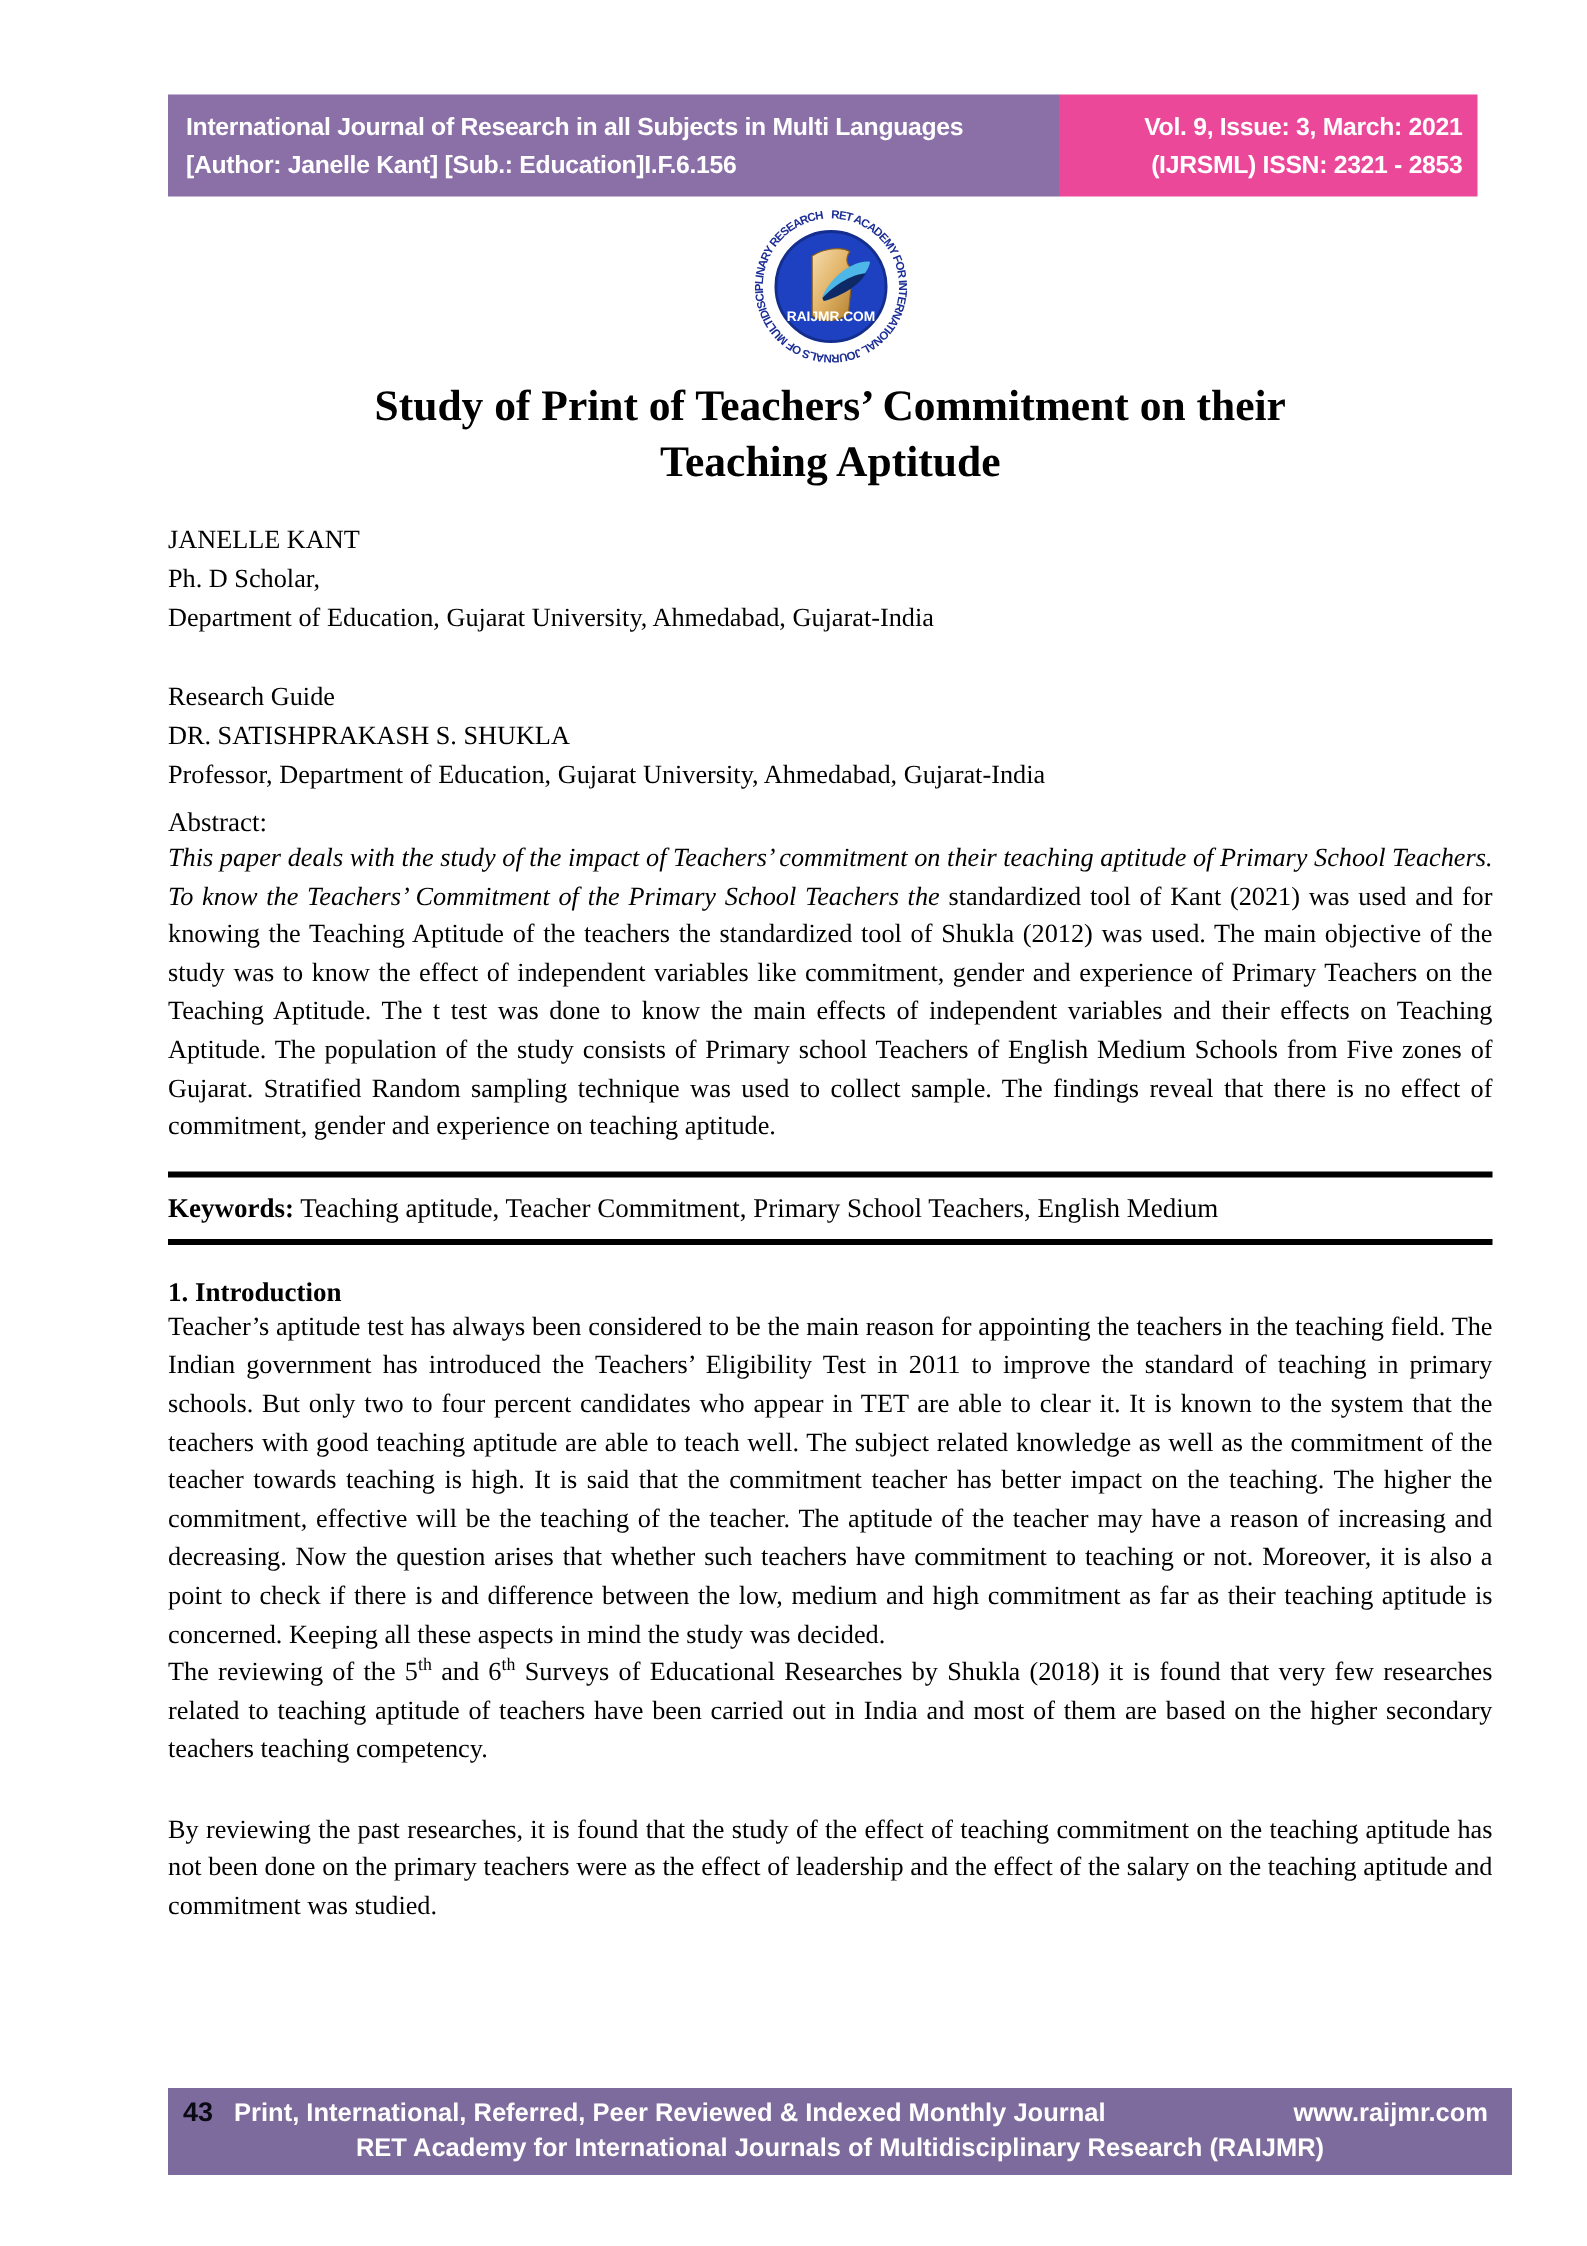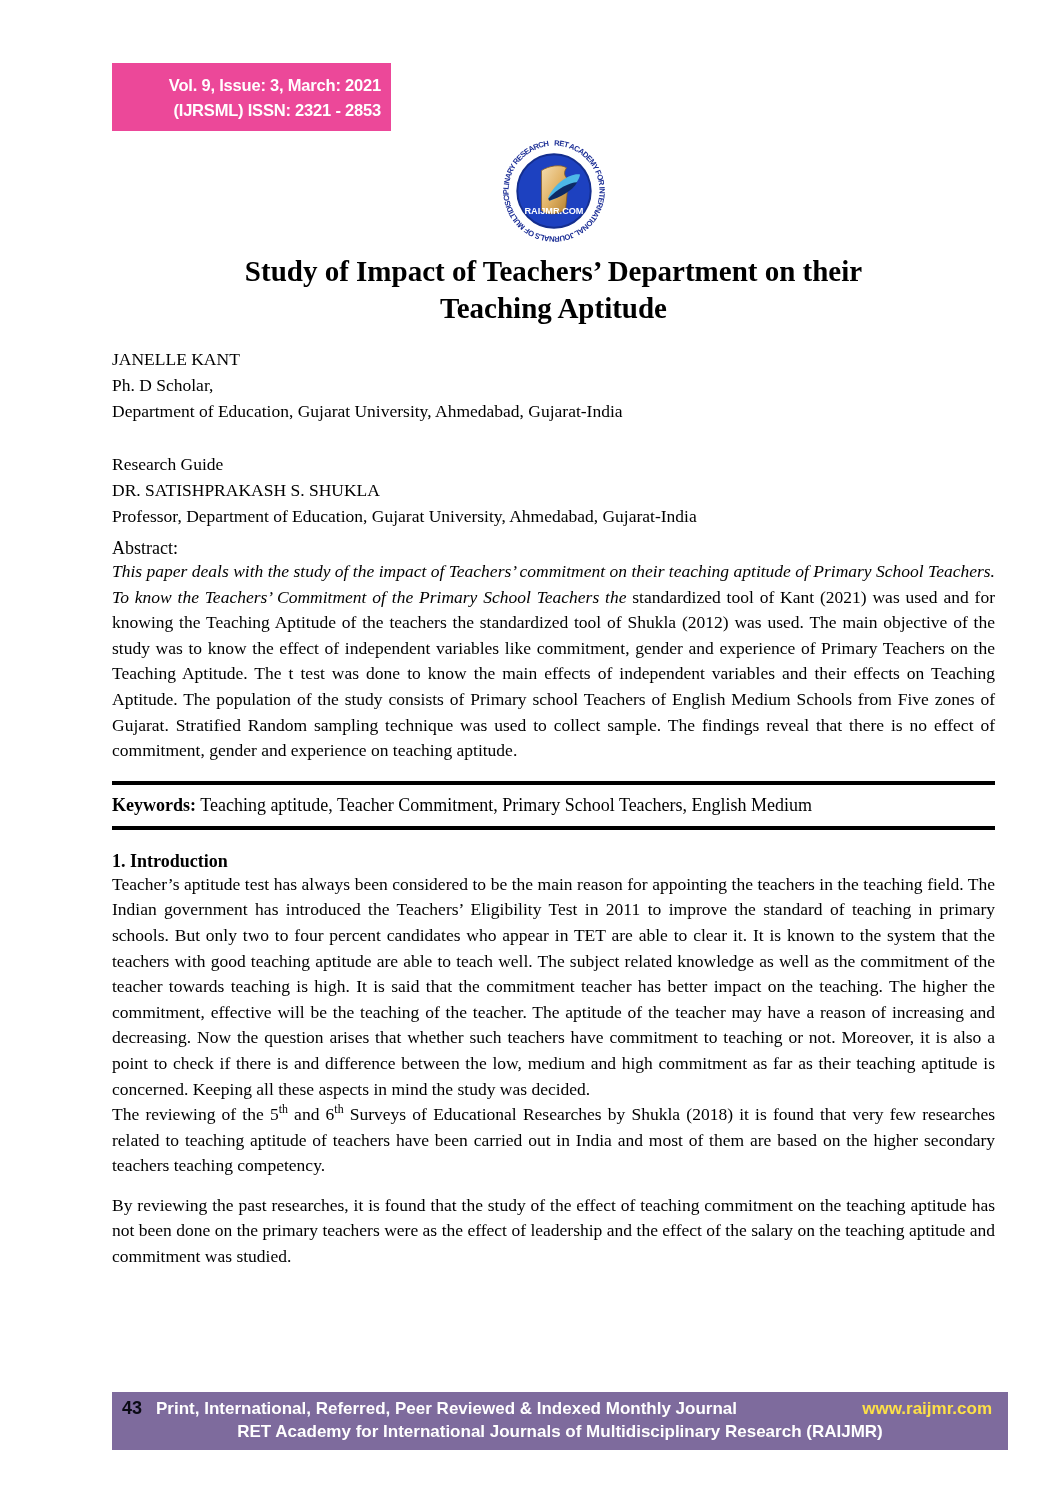--- a/index.html
+++ b/index.html
@@ -48,41 +48,45 @@
     text-align:justify; margin:0;
   }
   .italic { font-style:italic; }
   .keywords {
     border-top:4px solid #000; border-bottom:4px solid #000;
     margin-top:17px; padding:10px 0; font-size:18px;
   }
   .keywords .kw-label { font-weight:700; }
   .section-heading { font-weight:700; font-size:18px; margin-top:21px; }
   .para sup { font-size:68%; vertical-align:super; line-height:0; }
-  .spacer-par { margin-top:14px; }
+  .spacer-par { margin-top:28px; }
   
   .footer {
     position:absolute; left:112px; top:1392px; width:896px;
     background:#7E6B9D;
     font-family:"Liberation Sans", sans-serif;
     font-weight:700; color:#fff; font-size:17px;
     padding:6px 0 8px; box-sizing:border-box;
   }
   .footer-line1 { display:flex; align-items:baseline; }
   .footer-pagenum { color:#0a0a14; margin-left:10px; font-size:18px; }
   .footer-type { margin-left:14px; }
-  .footer-site { margin-left:auto; color:#fde047; margin-right:16px; }
+  .footer-site { margin-left:auto; color:#ffffff; margin-right:16px; }
   .footer-line2 { text-align:center; margin-top:3px; }
 </style>
 </head>
 <body>
 
 <div class="content">
 
   <div class="header">
+    <div class="header-left">
+      <div>International Journal of Research in all Subjects in Multi Languages</div>
+      <div>[Author: Janelle Kant] [Sub.: Education]I.F.6.156</div>
+    </div>
     <div class="header-right">
       <div>Vol. 9, Issue: 3, March: 2021</div>
       <div>(IJRSML) ISSN: 2321 - 2853</div>
     </div>
   </div>
 
   <div class="logo-wrap">
     <svg width="116" height="114" viewBox="0 0 120 118">
       <defs>
         <linearGradient id="gold" x1="0" y1="0" x2="1" y2="1">
@@ -97,21 +101,21 @@
       <path d="M54,66 C61,50 78,40 87,42 C85,53 70,64 56,69 Z" fill="#4db8e8"></path>
       <path d="M54,67 C63,57 76,50 84,50 C79,59 66,66 55,69 Z" fill="#0d2a66"></path>
       <text x="60" y="83" text-anchor="middle" font-family="Liberation Sans, sans-serif" font-size="9.5" font-weight="bold" fill="#ffffff">RAIJMR.COM</text>
       <text font-family="Liberation Sans, sans-serif" font-size="8" font-weight="bold" fill="#1d2f96">
         <textPath href="#ringPath" startOffset="0" textLength="290">RET ACADEMY FOR INTERNATIONAL JOURNALS OF MULTIDISCIPLINARY RESEARCH</textPath>
       </text>
     </svg>
   </div>
 
   <div class="paper-title">
-    <div>Study of Impact of Teachers’ Department on their</div>
+    <div>Study of Print of Teachers’ Commitment on their</div>
     <div>Teaching Aptitude</div>
   </div>
 
   <div class="author-block first">
     <div>JANELLE KANT</div>
     <div>Ph. D Scholar,</div>
     <div>Department of Education, Gujarat University, Ahmedabad, Gujarat-India</div>
   </div>
 
   <div class="author-block second">

